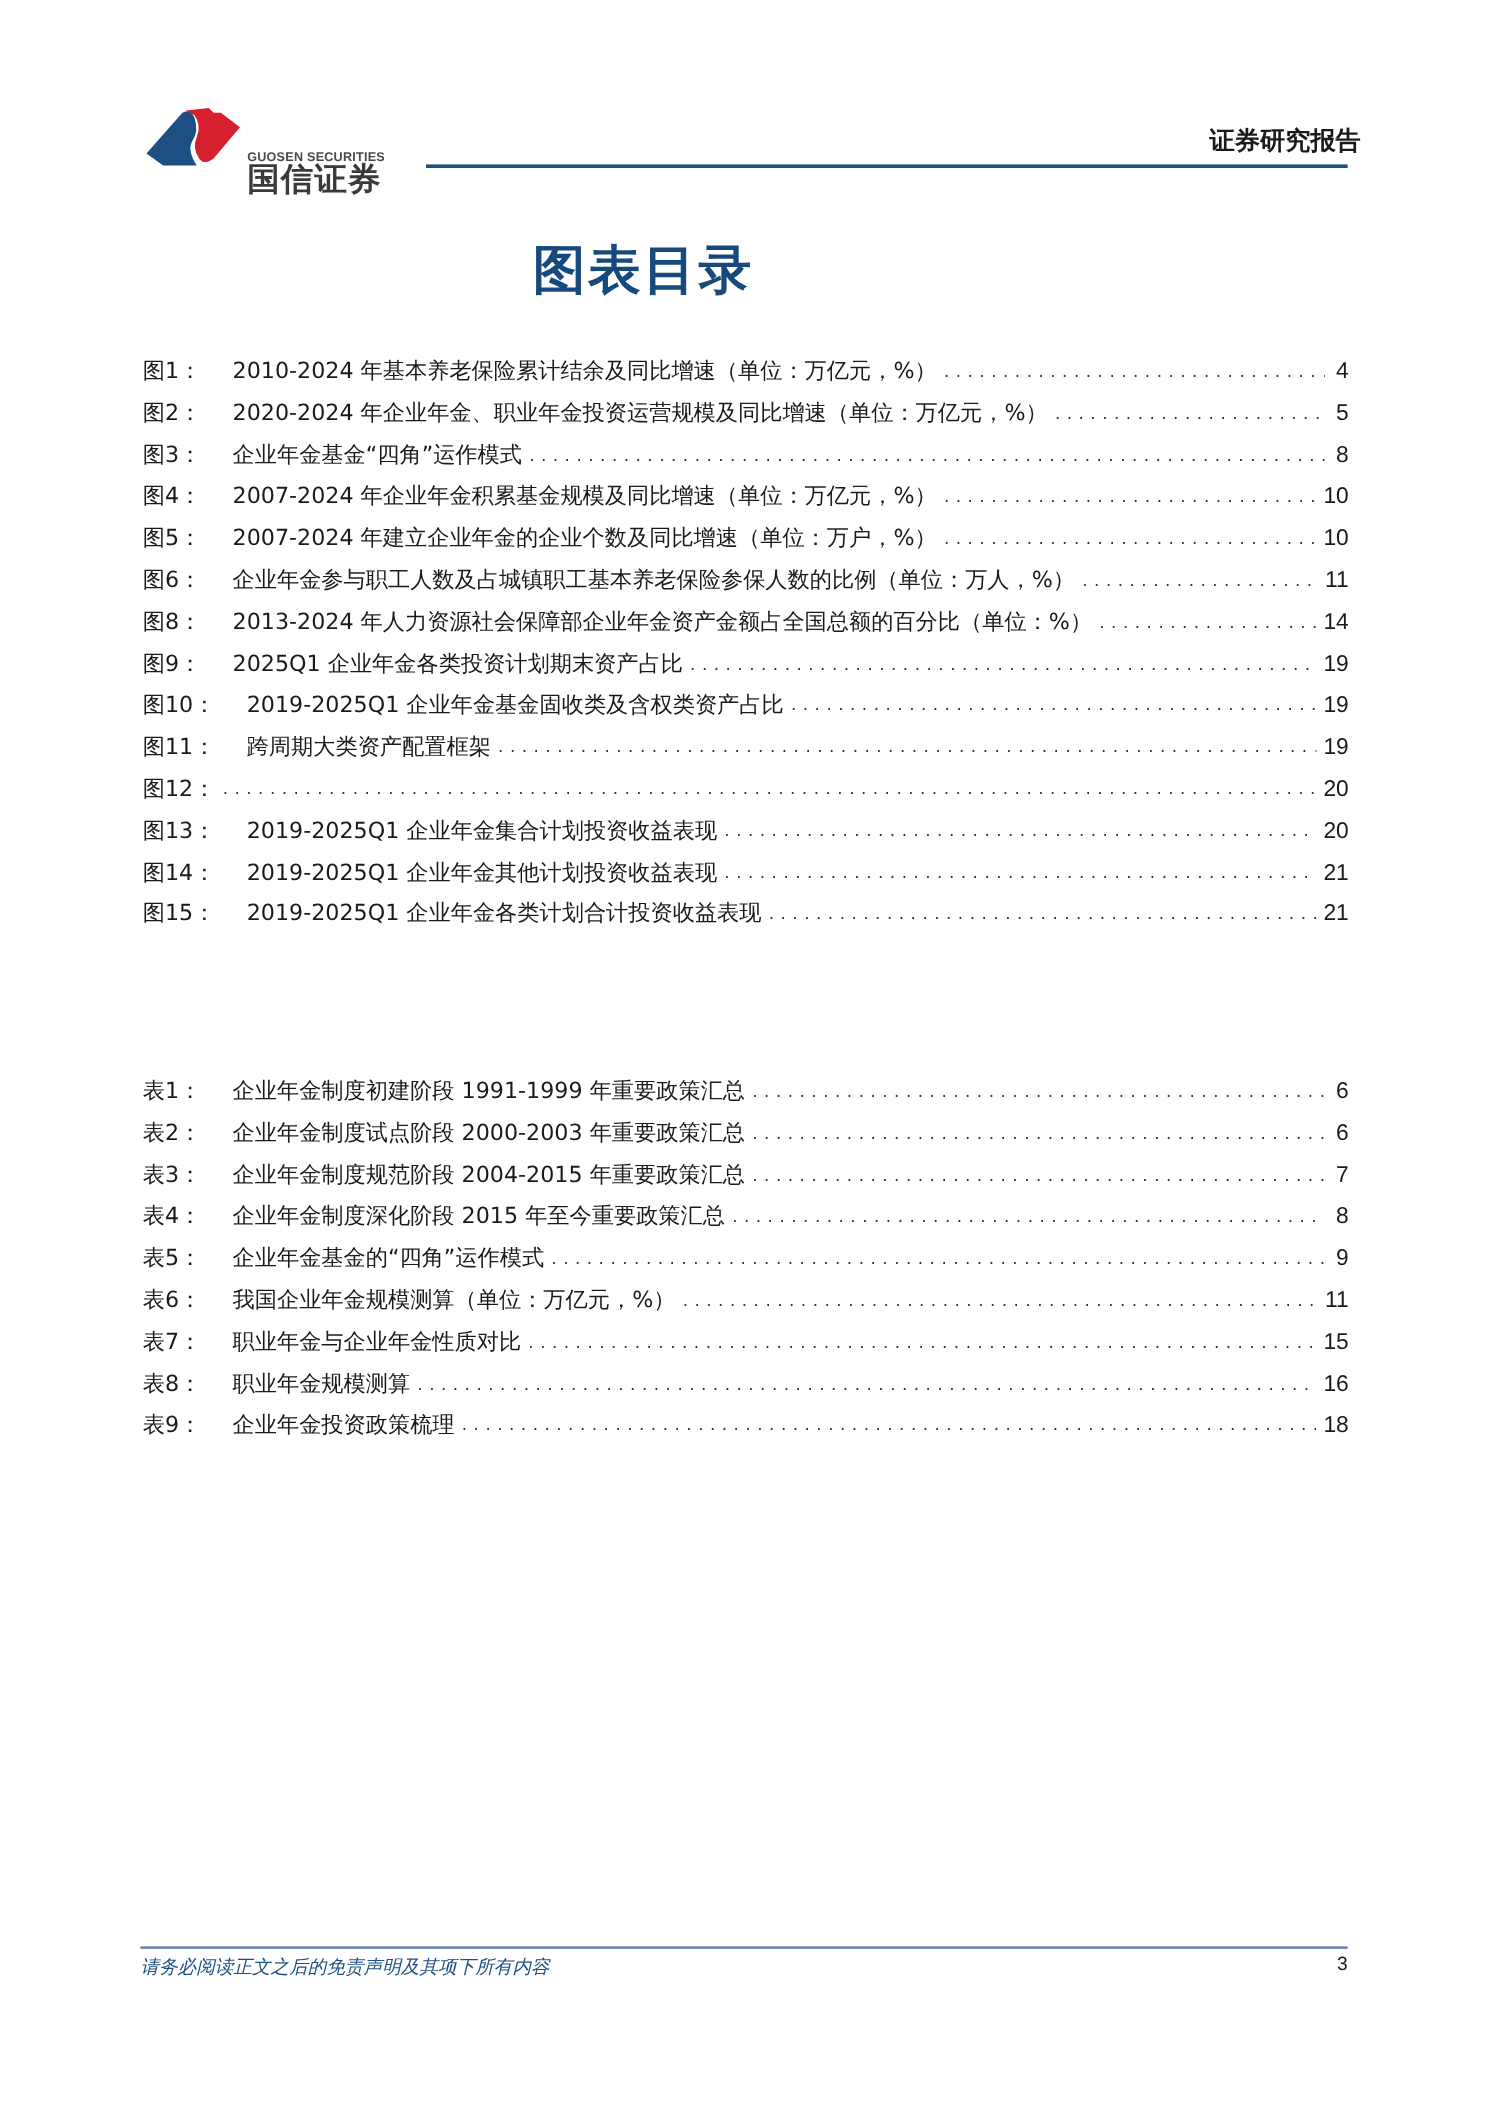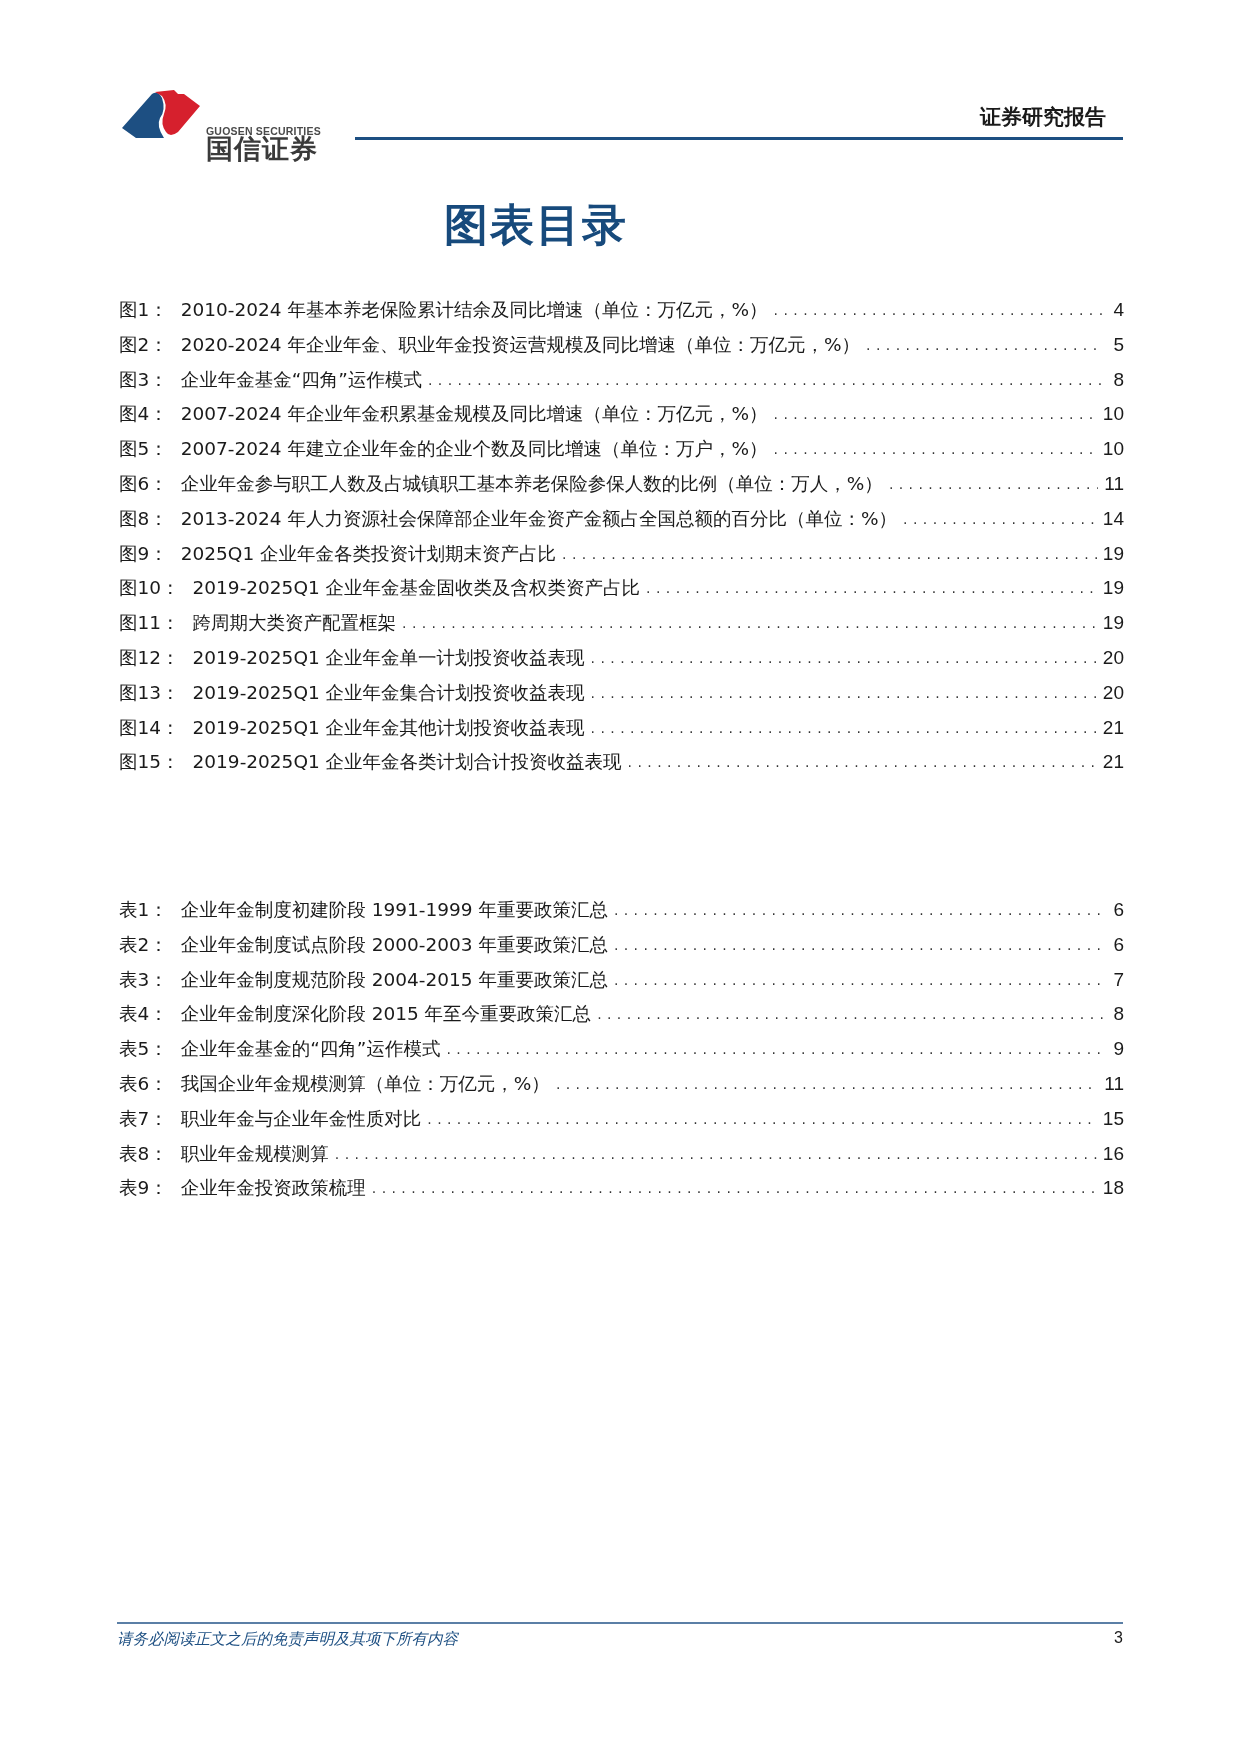--- a/index.html
+++ b/index.html
@@ -20,40 +20,40 @@
     .logo-en {
       position: absolute; left: 84px; top: 37px;
       font-size: 10.5px; font-weight: bold; color: #4a4a4a; letter-spacing: 0.2px;
       font-family: "Liberation Sans", sans-serif; white-space: nowrap;
     }
     .header-rule {
       position: absolute; left: 355px; top: 137px; width: 768px; height: 3px;
       background: #1d4f82;
     }
     .report-type {
-      position: absolute; right: 135px; top: 103px;
+      position: absolute; right: 107px; top: 103px;
       font-size: 21px; font-weight: bold; color: #1a1a1a;
       font-family: Liberation Serif, serif; white-space: nowrap;
     }
     
     .page-title {
       position: absolute; left: 0; width: 1072px; top: 196px;
       text-align: center; font-size: 44px; font-weight: bold; color: #174a7c;
       letter-spacing: 2px; font-family: "DejaVu Sans", sans-serif;
     }
     
     .toc { position: absolute; left: 119px; width: 1005px; }
     .toc.figures { top: 293px; }
     .toc.tables { top: 893px; }
     .toc-row {
       display: flex; align-items: center; height: 34.8px; line-height: 34.8px;
       font-size: 18.5px; white-space: nowrap;
     }
     .toc-label { flex: 0 0 auto; }
-    .toc-title { flex: 0 0 auto; margin-left: 13px; }
+    .toc-title { flex: 0 0 auto; margin-left: 26px; }
     .toc-dots {
       flex: 1 1 auto; overflow: hidden; margin: 0 6px;
       color: #333; letter-spacing: 5.4px; font-size: 14px;
     }
     .toc-dots::before {
       content: "................................................................................................................................................................................................";
     }
     .toc-page {
       flex: 0 0 auto; text-align: right; min-width: 14px;
       font-family: "Liberation Sans", sans-serif; font-size: 19px;
@@ -147,21 +147,20 @@
     <span class="toc-page">19</span>
   </div>
     <div class="toc-row">
     <span class="toc-label">图11：</span>
     <span class="toc-title">跨周期大类资产配置框架</span>
     <span class="toc-dots"></span>
     <span class="toc-page">19</span>
   </div>
     <div class="toc-row">
     <span class="toc-label">图12：</span>
-    <span class="toc-title">2019-2025Q1 企业年金单一计划投资收益表现</span>
     <span class="toc-dots"></span>
     <span class="toc-page">20</span>
   </div>
     <div class="toc-row">
     <span class="toc-label">图13：</span>
     <span class="toc-title">2019-2025Q1 企业年金集合计划投资收益表现</span>
     <span class="toc-dots"></span>
     <span class="toc-page">20</span>
   </div>
     <div class="toc-row">

